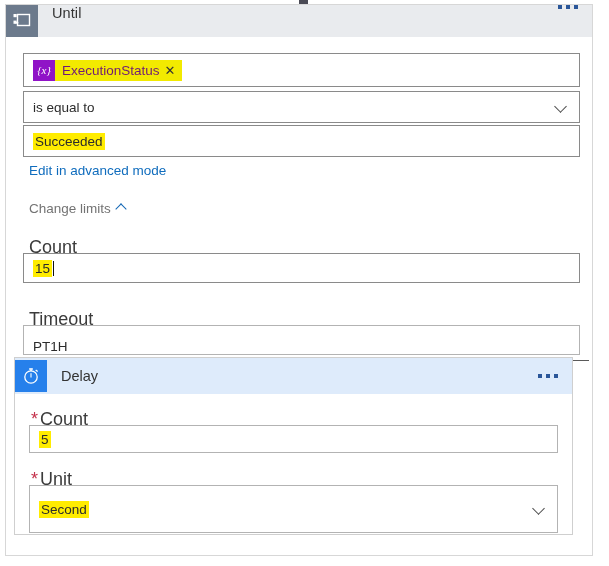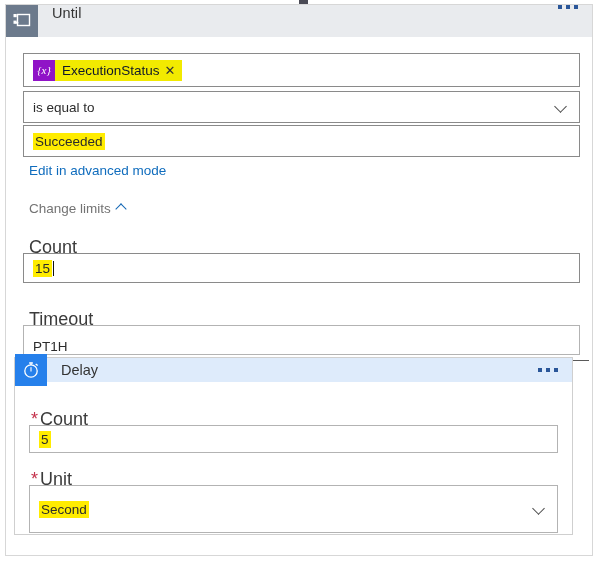--- a/index.html
+++ b/index.html
@@ -119,21 +119,21 @@
     font-size: 11px;
     font-style: italic;
     display: flex;
     align-items: center;
     justify-content: center;
     font-family: "Liberation Serif", serif;
   }
   .token-label {
     padding: 0 5px 0 7px;
     font-size: 13.5px;
-    color: #0f172a;
+    color: #701a75;
     display: flex;
     align-items: center;
   }
   .token-x {
     padding-right: 7px;
     display: flex;
     align-items: center;
     font-size: 13px;
     color: #333333;
     cursor: pointer;
@@ -237,21 +237,21 @@
     top: 357px;
     width: 559px;
     height: 178px;
     background: #ffffff;
     border: 1px solid #cfcfcf;
     box-sizing: border-box;
   }
   .delay-header {
     position: absolute;
     left: 0; top: 0; right: 0;
-    height: 24px;
+    height: 36px;
     background: #deebfb;
     display: flex;
     align-items: center;
   }
   .delay-header-icon {
     width: 32px;
     height: 32px;
     background: #2680eb;
     display: flex;
     align-items: center;

